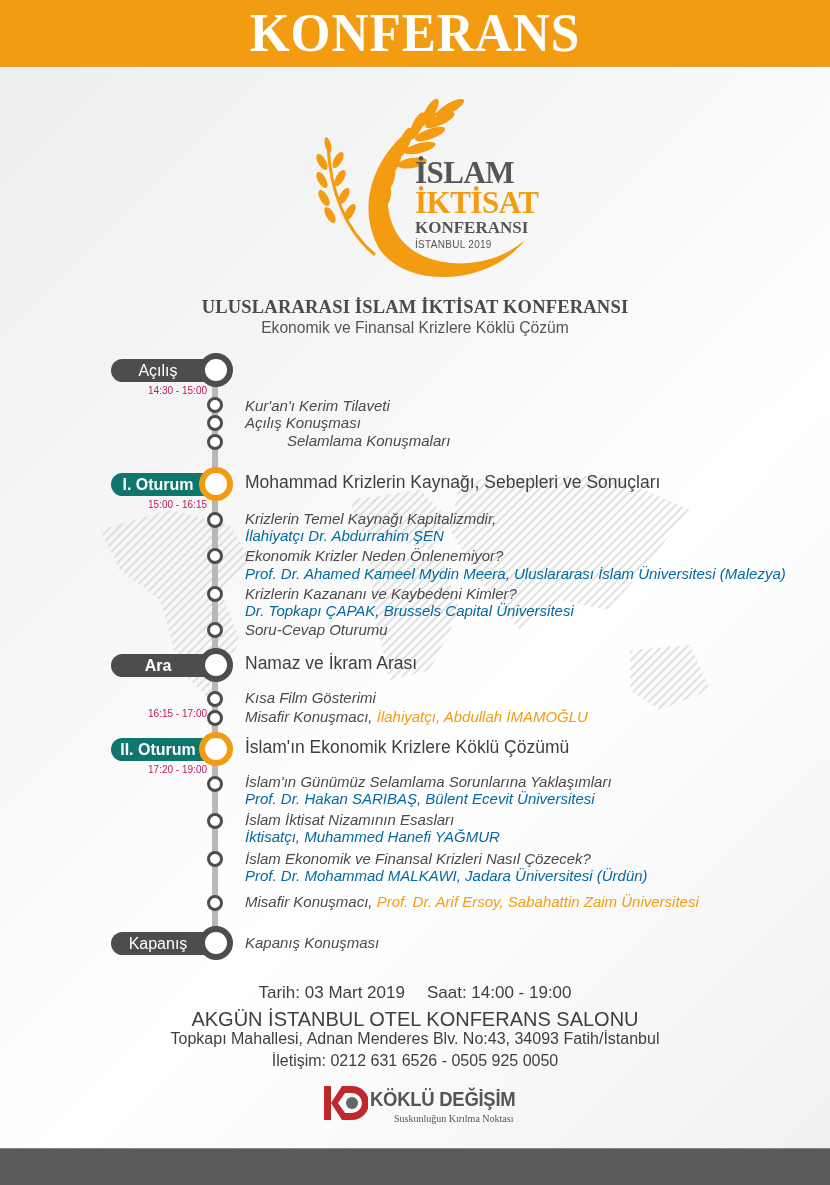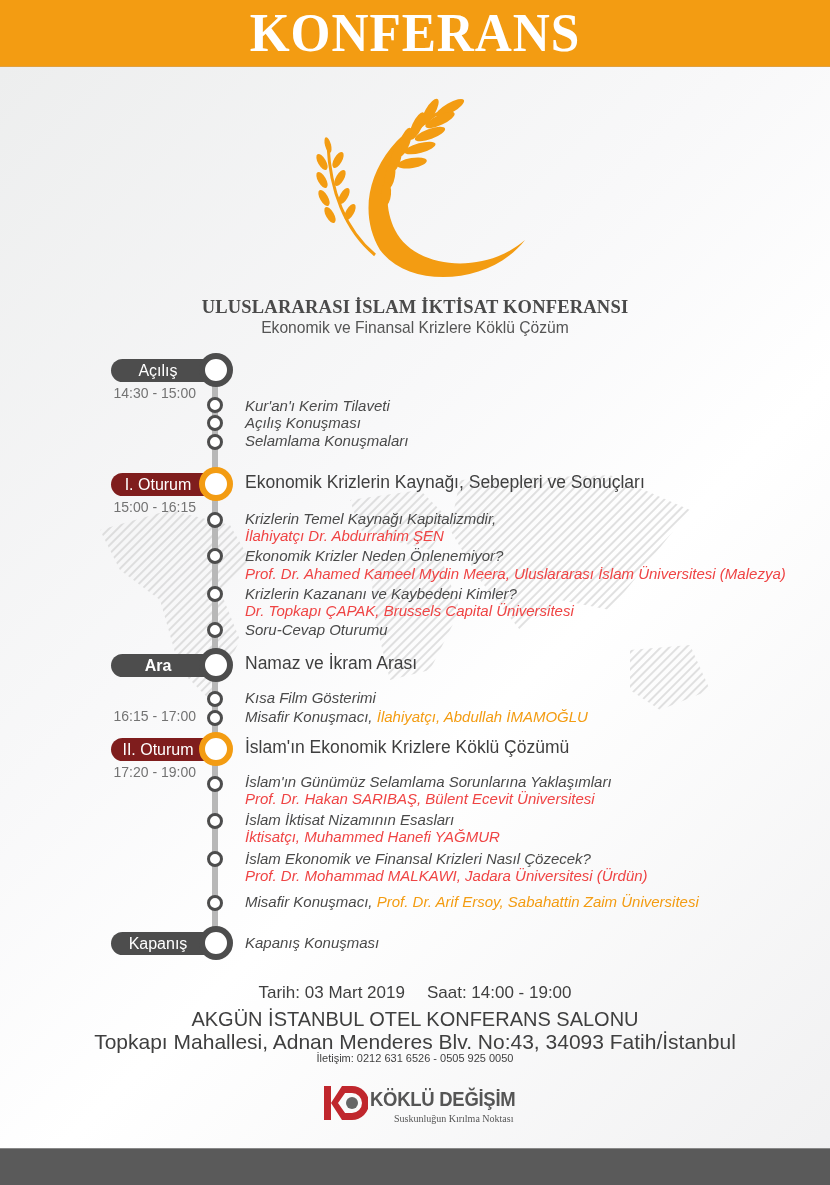--- a/index.html
+++ b/index.html
@@ -62,52 +62,52 @@
     position: absolute; left: 212px; top: 370px; width: 6px; height: 580px;
     background: #b8b8b8;
   }
   .badge {
     position: absolute; left: 111px; height: 23px; width: 110px;
     border-radius: 12px 0 0 12px;
     color: #fff; font-size: 16px; text-align: center; line-height: 23px;
     padding-right: 16px;
   }
   .badge.dark { background: #4d4d4d; }
-  .badge.orange { background: #7f1d1d; }
+  .badge.orange { background: #0f766e; font-weight: bold; }
   .badge-circle {
     position: absolute; width: 34px; height: 34px; border-radius: 50%;
     background: #fff; border: 6px solid #4d4d4d; left: 199px;
   }
   .badge-circle.orange { border-color: #f39c12; }
   .badge-time {
-    position: absolute; left: 110px; width: 86px; text-align: right;
-    font-size: 14px; color: #737373;
+    position: absolute; left: 121px; width: 86px; text-align: right;
+    font-size: 10px; color: #be185d;
   }
   .dot {
     position: absolute; left: 207px; width: 16px; height: 16px; border-radius: 50%;
     background: #fff; border: 3px solid #4d4d4d;
   }
   .item {
     position: absolute; left: 245px; font-size: 15px; color: #4a4a4a;
     white-space: nowrap; line-height: 17px; font-style: italic;
   }
   .item .hl { color: #f39c12; }
-  .item.speaker { color: #ef4444; }
+  .item.speaker { color: #0369a1; }
   .section-title {
     position: absolute; left: 245px; font-size: 17.5px; color: #3f3f3f;
     white-space: nowrap;
   }
   .footer-info {
     position: absolute; left: 0; width: 830px; text-align: center;
     color: #3f3f3f; white-space: nowrap;
   }
   .footer-line1 { top: 983px; font-size: 17px; }
   .footer-line2 { top: 1008px; font-size: 20px; }
-  .footer-line3 { top: 1030px; font-size: 21px; }
-  .footer-line4 { top: 1052px; font-size: 11px; }
+  .footer-line3 { top: 1030px; font-size: 16px; }
+  .footer-line4 { top: 1052px; font-size: 16px; }
   .footer-line1 .gap { display: inline-block; width: 22px; }
   .brand {
     position: absolute; left: 322px; top: 1083px; width: 200px; height: 42px;
   }
   .brand-name {
     position: absolute; left: 48px; top: 4px; font-size: 21px; font-weight: bold;
     color: #555555; letter-spacing: -0.3px; transform: scaleX(0.88); transform-origin: left;
     white-space: nowrap;
   }
   .brand-tag {
@@ -151,20 +151,26 @@
       <ellipse cx="38" cy="70" rx="4" ry="9" transform="rotate(30 38 70)"></ellipse>
       <ellipse cx="22" cy="90" rx="4" ry="9" transform="rotate(-30 22 90)"></ellipse>
       <ellipse cx="40" cy="88" rx="4" ry="9" transform="rotate(30 40 88)"></ellipse>
       <ellipse cx="24" cy="108" rx="4" ry="9" transform="rotate(-30 24 108)"></ellipse>
       <ellipse cx="44" cy="106" rx="4" ry="9" transform="rotate(30 44 106)"></ellipse>
       <ellipse cx="30" cy="125" rx="4" ry="9" transform="rotate(-30 30 125)"></ellipse>
       <ellipse cx="50" cy="122" rx="4" ry="9" transform="rotate(30 50 122)"></ellipse>
       <ellipse cx="28" cy="55" rx="3" ry="8" transform="rotate(-15 28 55)"></ellipse>
     </g>
   </svg>
+  <div class="logo-text">
+    <div class="logo-line1">İSLAM</div>
+    <div class="logo-line2">İKTİSAT</div>
+    <div class="logo-line3">KONFERANSI</div>
+    <div class="logo-line4">İSTANBUL 2019</div>
+  </div>
 </div>
 
 <div class="conf-title">ULUSLARARASI İSLAM İKTİSAT KONFERANSI</div>
 <div class="conf-subtitle">Ekonomik ve Finansal Krizlere Köklü Çözüm</div>
 
 <svg class="map-bg" viewBox="0 0 720 280">
   <defs>
     <pattern id="stripes" width="6" height="6" patternUnits="userSpaceOnUse" patternTransform="rotate(45)">
       <rect width="2" height="6" fill="#c9c9c9"></rect>
     </pattern>
@@ -179,25 +185,25 @@
 <div class="timeline-line"></div>
 
 <div class="badge dark" style="top:359px;">Açılış</div>
 <div class="badge-circle" style="top:353px;"></div>
 <div class="badge-time" style="top:385px;">14:30 - 15:00</div>
 <div class="dot" style="top:397px;"></div>
 <div class="item" style="top:397px;">Kur'an'ı Kerim Tilaveti</div>
 <div class="dot" style="top:415px;"></div>
 <div class="item" style="top:414px;">Açılış Konuşması</div>
 <div class="dot" style="top:434px;"></div>
-<div class="item" style="top:432px;">Selamlama Konuşmaları</div>
+<div class="item" style="top:432px;margin-left:42px;">Selamlama Konuşmaları</div>
 
 <div class="badge orange" style="top:473px;">I. Oturum</div>
 <div class="badge-circle orange" style="top:467px;"></div>
-<div class="section-title" style="top:472px;">Ekonomik Krizlerin Kaynağı, Sebepleri ve Sonuçları</div>
+<div class="section-title" style="top:472px;">Mohammad Krizlerin Kaynağı, Sebepleri ve Sonuçları</div>
 <div class="badge-time" style="top:499px;text-align:right;">15:00 - 16:15</div>
 
 <div class="dot" style="top:512px;"></div>
 <div class="item" style="top:510px;">Krizlerin Temel Kaynağı Kapitalizmdir,</div>
 <div class="item speaker" style="top:527px;">İlahiyatçı Dr. Abdurrahim ŞEN</div>
 
 <div class="dot" style="top:548px;"></div>
 <div class="item" style="top:547px;">Ekonomik Krizler Neden Önlenemiyor?</div>
 <div class="item speaker" style="top:565px;">Prof. Dr. Ahamed Kameel Mydin Meera, Uluslararası İslam Üniversitesi (Malezya)</div>
 

